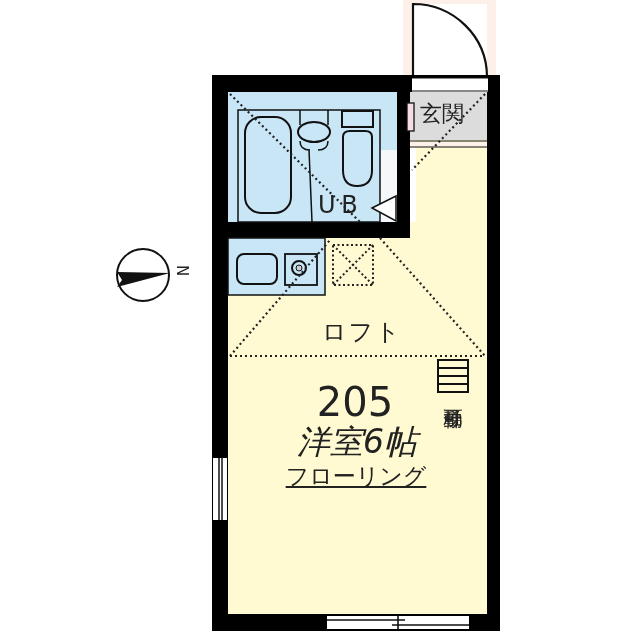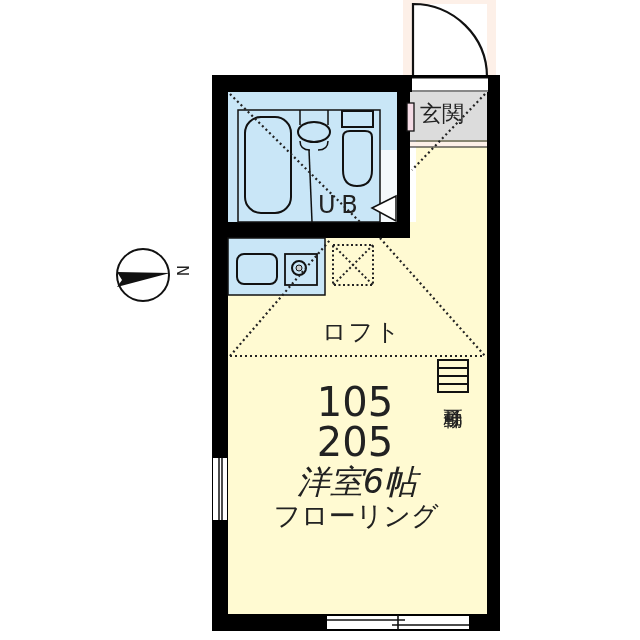--- a/index.html
+++ b/index.html
@@ -104,19 +104,18 @@
     <path d="M117,272 L170,273 L117,287 L122,280 Z" fill="#111"></path>
   </g>
 </svg>
 
 <div class="lbl" style="left:318px; top:193px; font-size:24px; letter-spacing:-1px;">U B</div>
 <div class="lbl" style="left:420px; top:103px; font-size:22px;">玄関</div>
 <div class="lbl" style="left:176px; top:263px; font-size:15px; transform:rotate(90deg);">N</div>
 <div class="lbl" style="left:322px; top:320px; font-size:24px; letter-spacing:2px;">ロフト</div>
 
 <div class="abs" style="left:250px; top:382px; width:220px; text-align:center;">
-  <div class="lbl" style="position:static; font-size:40px; line-height:40px; margin-left:-10px;">105</div>
   <div class="lbl" style="position:static; font-size:40px; line-height:40px; margin-left:-10px;">205</div>
   <div class="lbl" style="position:static; font-size:33px; line-height:40px; margin-left:-6px;font-style:italic;">洋室6帖</div>
-  <div class="lbl" style="position:static; font-size:27px; line-height:28px; margin-left:-8px;">フローリング</div>
+  <div class="lbl" style="position:static; font-size:23px; line-height:28px; margin-left:-8px;text-decoration:underline;">フローリング</div>
 </div>
 
 <div class="lbl" style="left:444px; top:395px; font-size:19px; writing-mode:vertical-rl; line-height:1; letter-spacing:0;">可動梯子</div>
 
 </body></html>

